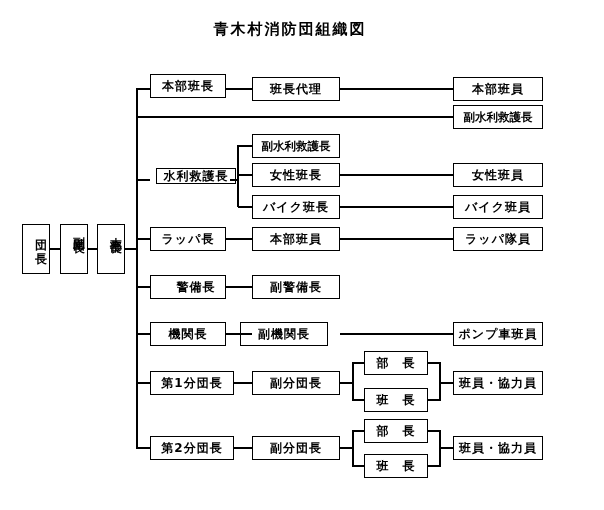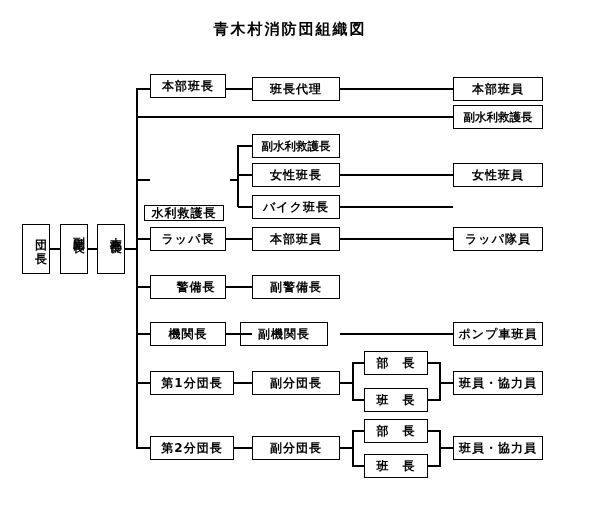--- a/index.html
+++ b/index.html
@@ -43,25 +43,26 @@
   <div class="vbox two" style="left:22px;top:224px;">団長</div>
   <div class="vbox three" style="left:60px;top:224px;">副団長</div>
   <div class="vbox three" style="left:97px;top:224px;">本部長</div>
 
   <div class="box" style="left:150px;top:74px;width:76px;height:24px;">本部班長</div>
   <div class="box" style="left:252px;top:77px;width:88px;height:24px;">班長代理</div>
   <div class="box" style="left:453px;top:77px;width:90px;height:24px;">本部班員</div>
 
   <div class="box tight" style="left:453px;top:105px;width:90px;height:24px;">副水利救護長</div>
 
-  <div class="box" style="left:144px;top:168px;width:80px;height:16px;margin-top:37px;">水利救護長</div>
+  <div class="box" style="left:156px;top:168px;width:80px;height:16px;">水利救護長</div>
   <div class="box tight" style="left:252px;top:134px;width:88px;height:24px;">副水利救護長</div>
   <div class="box" style="left:252px;top:163px;width:88px;height:24px;">女性班長</div>
   <div class="box" style="left:453px;top:163px;width:90px;height:24px;">女性班員</div>
   <div class="box" style="left:252px;top:195px;width:88px;height:24px;">バイク班長</div>
+  <div class="box" style="left:453px;top:195px;width:90px;height:24px;">バイク班員</div>
 
   <div class="box" style="left:150px;top:227px;width:76px;height:24px;">ラッパ長</div>
   <div class="box" style="left:252px;top:227px;width:88px;height:24px;">本部班員</div>
   <div class="box" style="left:453px;top:227px;width:90px;height:24px;">ラッパ隊員</div>
 
   <div class="box" style="left:150px;top:275px;width:76px;height:24px;padding-left:16px;">警備長</div>
   <div class="box" style="left:252px;top:275px;width:88px;height:24px;">副警備長</div>
 
   <div class="box" style="left:150px;top:322px;width:76px;height:24px;">機関長</div>
   <div class="box" style="left:240px;top:322px;width:88px;height:24px;">副機関長</div>

